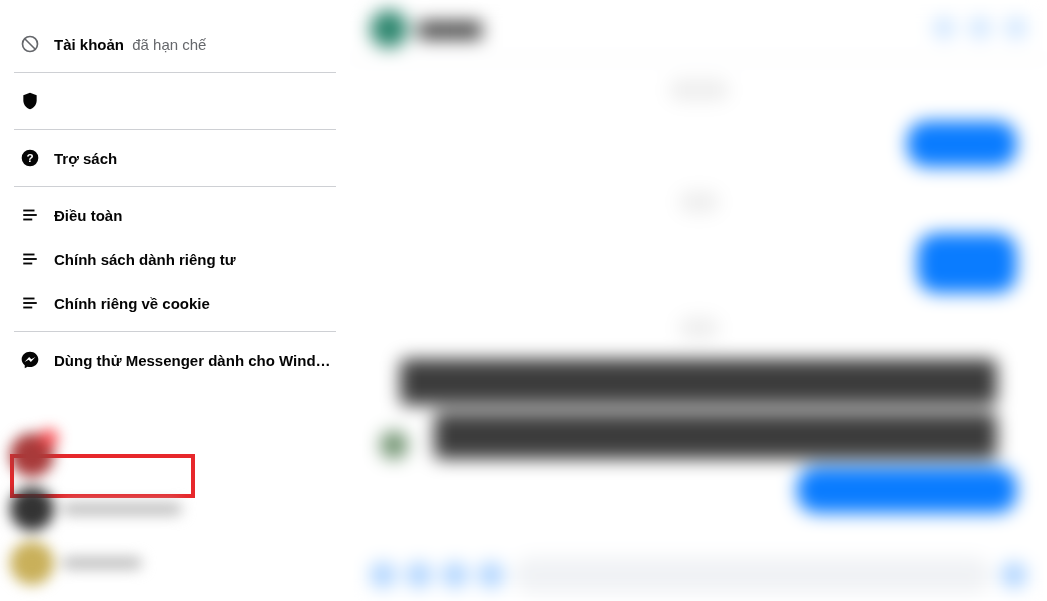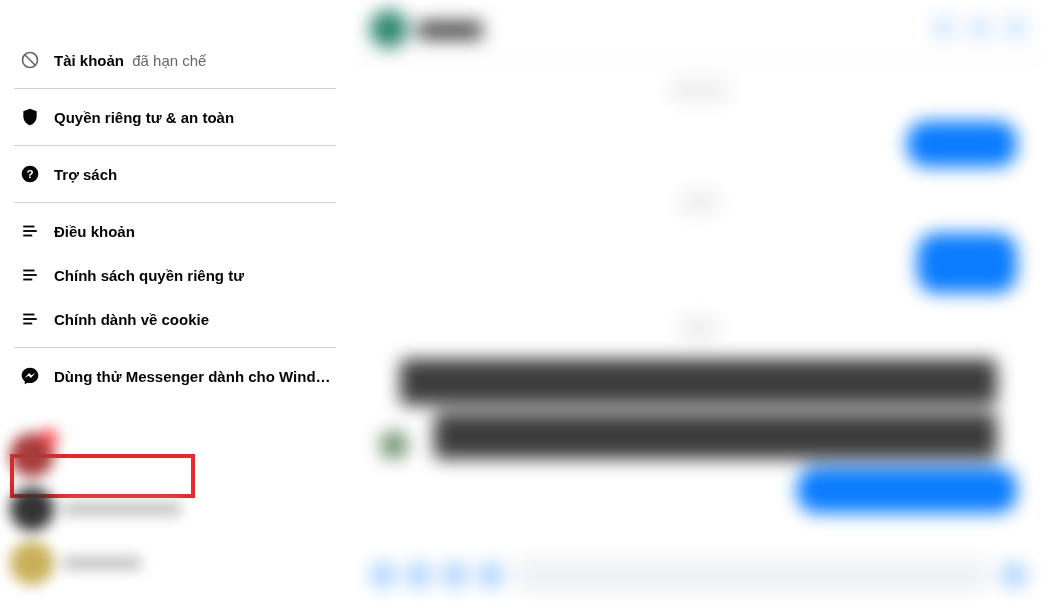--- a/index.html
+++ b/index.html
@@ -11,21 +11,21 @@
     height: 601px;
     background: #fff;
     display: flex;
     overflow: hidden;
   }
 
   
   .sidebar {
     width: 350px;
     flex: 0 0 350px;
-    padding-top: 38px;
+    padding-top: 22px;
     background: #fff;
     position: relative;
     z-index: 2;
   }
   .menu-item {
     display: flex;
     align-items: center;
     height: 44px;
     padding: 0 18px;
     cursor: pointer;
@@ -152,21 +152,20 @@
   </div>
 
   <div class="divider"></div>
 
   <div class="menu-item">
     <span class="menu-icon">
       <svg width="20" height="20" viewBox="0 0 24 24" fill="#050505">
           <path d="M12 2l8 3v6c0 5-3.4 9.4-8 11-4.6-1.6-8-6-8-11V5l8-3z"></path>
         </svg>
     </span>
-    <span class="menu-label">Quyền riêng tư &amp; an toàn</span>
   </div>
 
   <div class="divider"></div>
 
   <div class="menu-item">
     <span class="menu-icon">
       <svg width="20" height="20" viewBox="0 0 24 24" fill="#050505">
           <circle cx="12" cy="12" r="10"></circle>
           <text x="12" y="17" text-anchor="middle" font-size="14" fill="#fff" font-family="Arial" font-weight="bold">?</text>
         </svg>
@@ -178,43 +177,43 @@
   <div class="divider"></div>
 
   <div class="menu-item">
     <span class="menu-icon">
       <svg width="20" height="18" viewBox="0 0 24 24" fill="none" stroke="#050505" stroke-width="2.5">
           <line x1="3" y1="6" x2="18" y2="6"></line>
           <line x1="3" y1="12" x2="21" y2="12"></line>
           <line x1="3" y1="18" x2="15" y2="18"></line>
         </svg>
     </span>
-    <span class="menu-label">Điều khoản</span>
+    <span class="menu-label">Điều toàn</span>
   </div>
 
   <div class="menu-item">
     <span class="menu-icon">
       <svg width="20" height="18" viewBox="0 0 24 24" fill="none" stroke="#050505" stroke-width="2.5">
           <line x1="3" y1="6" x2="18" y2="6"></line>
           <line x1="3" y1="12" x2="21" y2="12"></line>
           <line x1="3" y1="18" x2="15" y2="18"></line>
         </svg>
     </span>
-    <span class="menu-label">Chính sách quyền riêng tư</span>
+    <span class="menu-label">Chính sách dành riêng tư</span>
   </div>
 
   <div class="menu-item">
     <span class="menu-icon">
       <svg width="20" height="18" viewBox="0 0 24 24" fill="none" stroke="#050505" stroke-width="2.5">
           <line x1="3" y1="6" x2="18" y2="6"></line>
           <line x1="3" y1="12" x2="21" y2="12"></line>
           <line x1="3" y1="18" x2="15" y2="18"></line>
         </svg>
     </span>
-    <span class="menu-label">Chính dành về cookie</span>
+    <span class="menu-label">Chính riêng về cookie</span>
   </div>
 
   <div class="divider"></div>
 
   <div class="menu-item">
     <span class="menu-icon">
       <svg width="20" height="20" viewBox="0 0 24 24" fill="#050505">
           <path d="M12 2C6.5 2 2 6.1 2 11.2c0 2.9 1.4 5.4 3.7 7.1V22l3.4-1.9c.9.2 1.9.4 2.9.4 5.5 0 10-4.1 10-9.2S17.5 2 12 2zm1 12.3l-2.5-2.7-5 2.7 5.5-5.8 2.6 2.7 4.9-2.7-5.5 5.8z"></path>
         </svg>
     </span>

